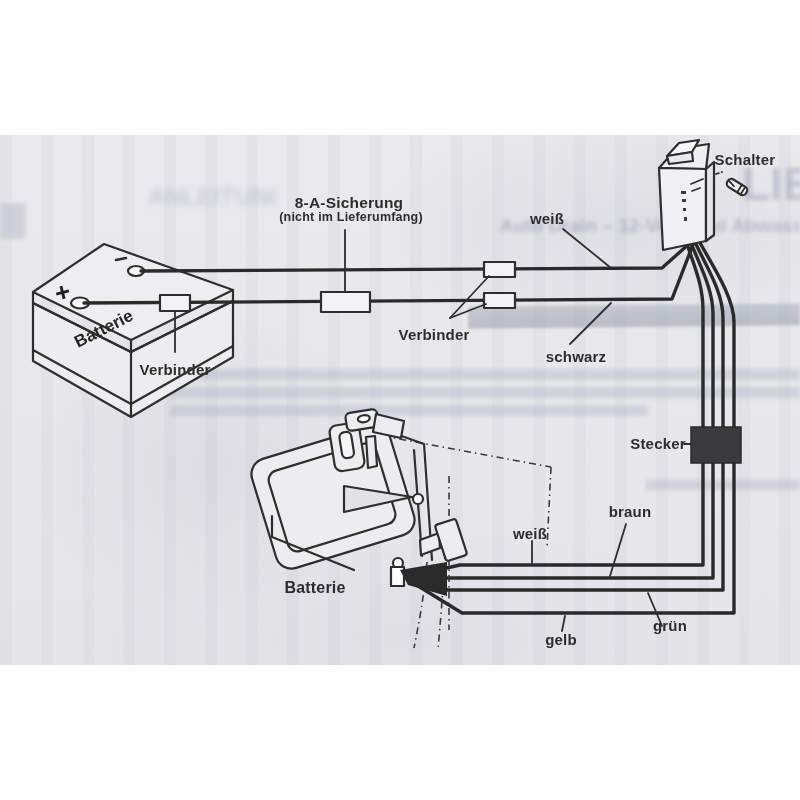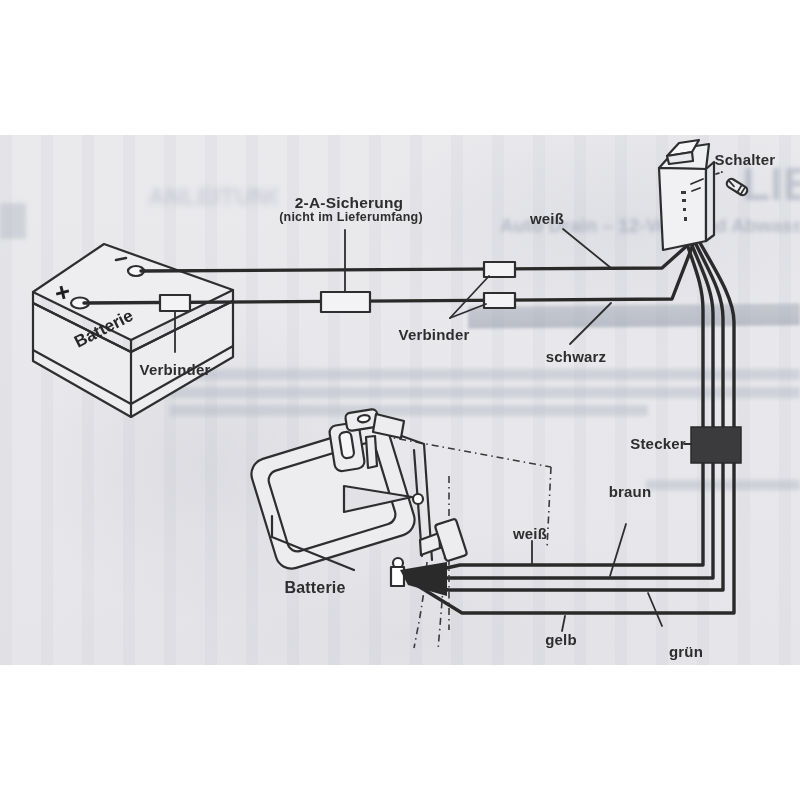--- a/index.html
+++ b/index.html
@@ -167,27 +167,27 @@
           <rect class="lnF" fill="#ededf0" x="-11" y="-19" width="22" height="38" rx="3"></rect>
         </g>
       </g>
       <g>
         <rect class="lnF" fill="#ffffff" x="391" y="567" width="13" height="19"></rect>
         <path fill="#2a2a2a" d="M400,570 L447,562 L447,596 L408,585 Z"></path>
       </g>
     </g>
   </svg>
 
-  <div class="lbl" style="left:349px;top:194px;font-size:15.5px;">2-A-Sicherung</div>
+  <div class="lbl" style="left:349px;top:194px;font-size:15.5px;">8-A-Sicherung</div>
   <div class="lbl small" style="left:351px;top:211px;">(nicht im Lieferumfang)</div>
   <div class="lbl" style="left:175px;top:362px;">Verbinder</div>
   <div class="lbl" style="left:434px;top:327px;">Verbinder</div>
   <div class="lbl" style="left:547px;top:211px;">weiß</div>
   <div class="lbl" style="left:544px;top:349px;margin-left:32px;">schwarz</div>
   <div class="lbl" style="left:745px;top:152px;">Schalter</div>
   <div class="lbl" style="left:658px;top:436px;">Stecker</div>
   <div class="lbl big" style="left:315px;top:579px;">Batterie</div>
   <div class="lbl" style="left:530px;top:526px;">weiß</div>
-  <div class="lbl" style="left:630px;top:484px;">braun</div>
+  <div class="lbl" style="left:630px;top:504px;">braun</div>
   <div class="lbl" style="left:561px;top:632px;">gelb</div>
-  <div class="lbl" style="left:670px;top:644px;margin-left:16px;">grün</div>
+  <div class="lbl" style="left:670px;top:618px;">grün</div>
 
 </div>
 
 </body></html>

